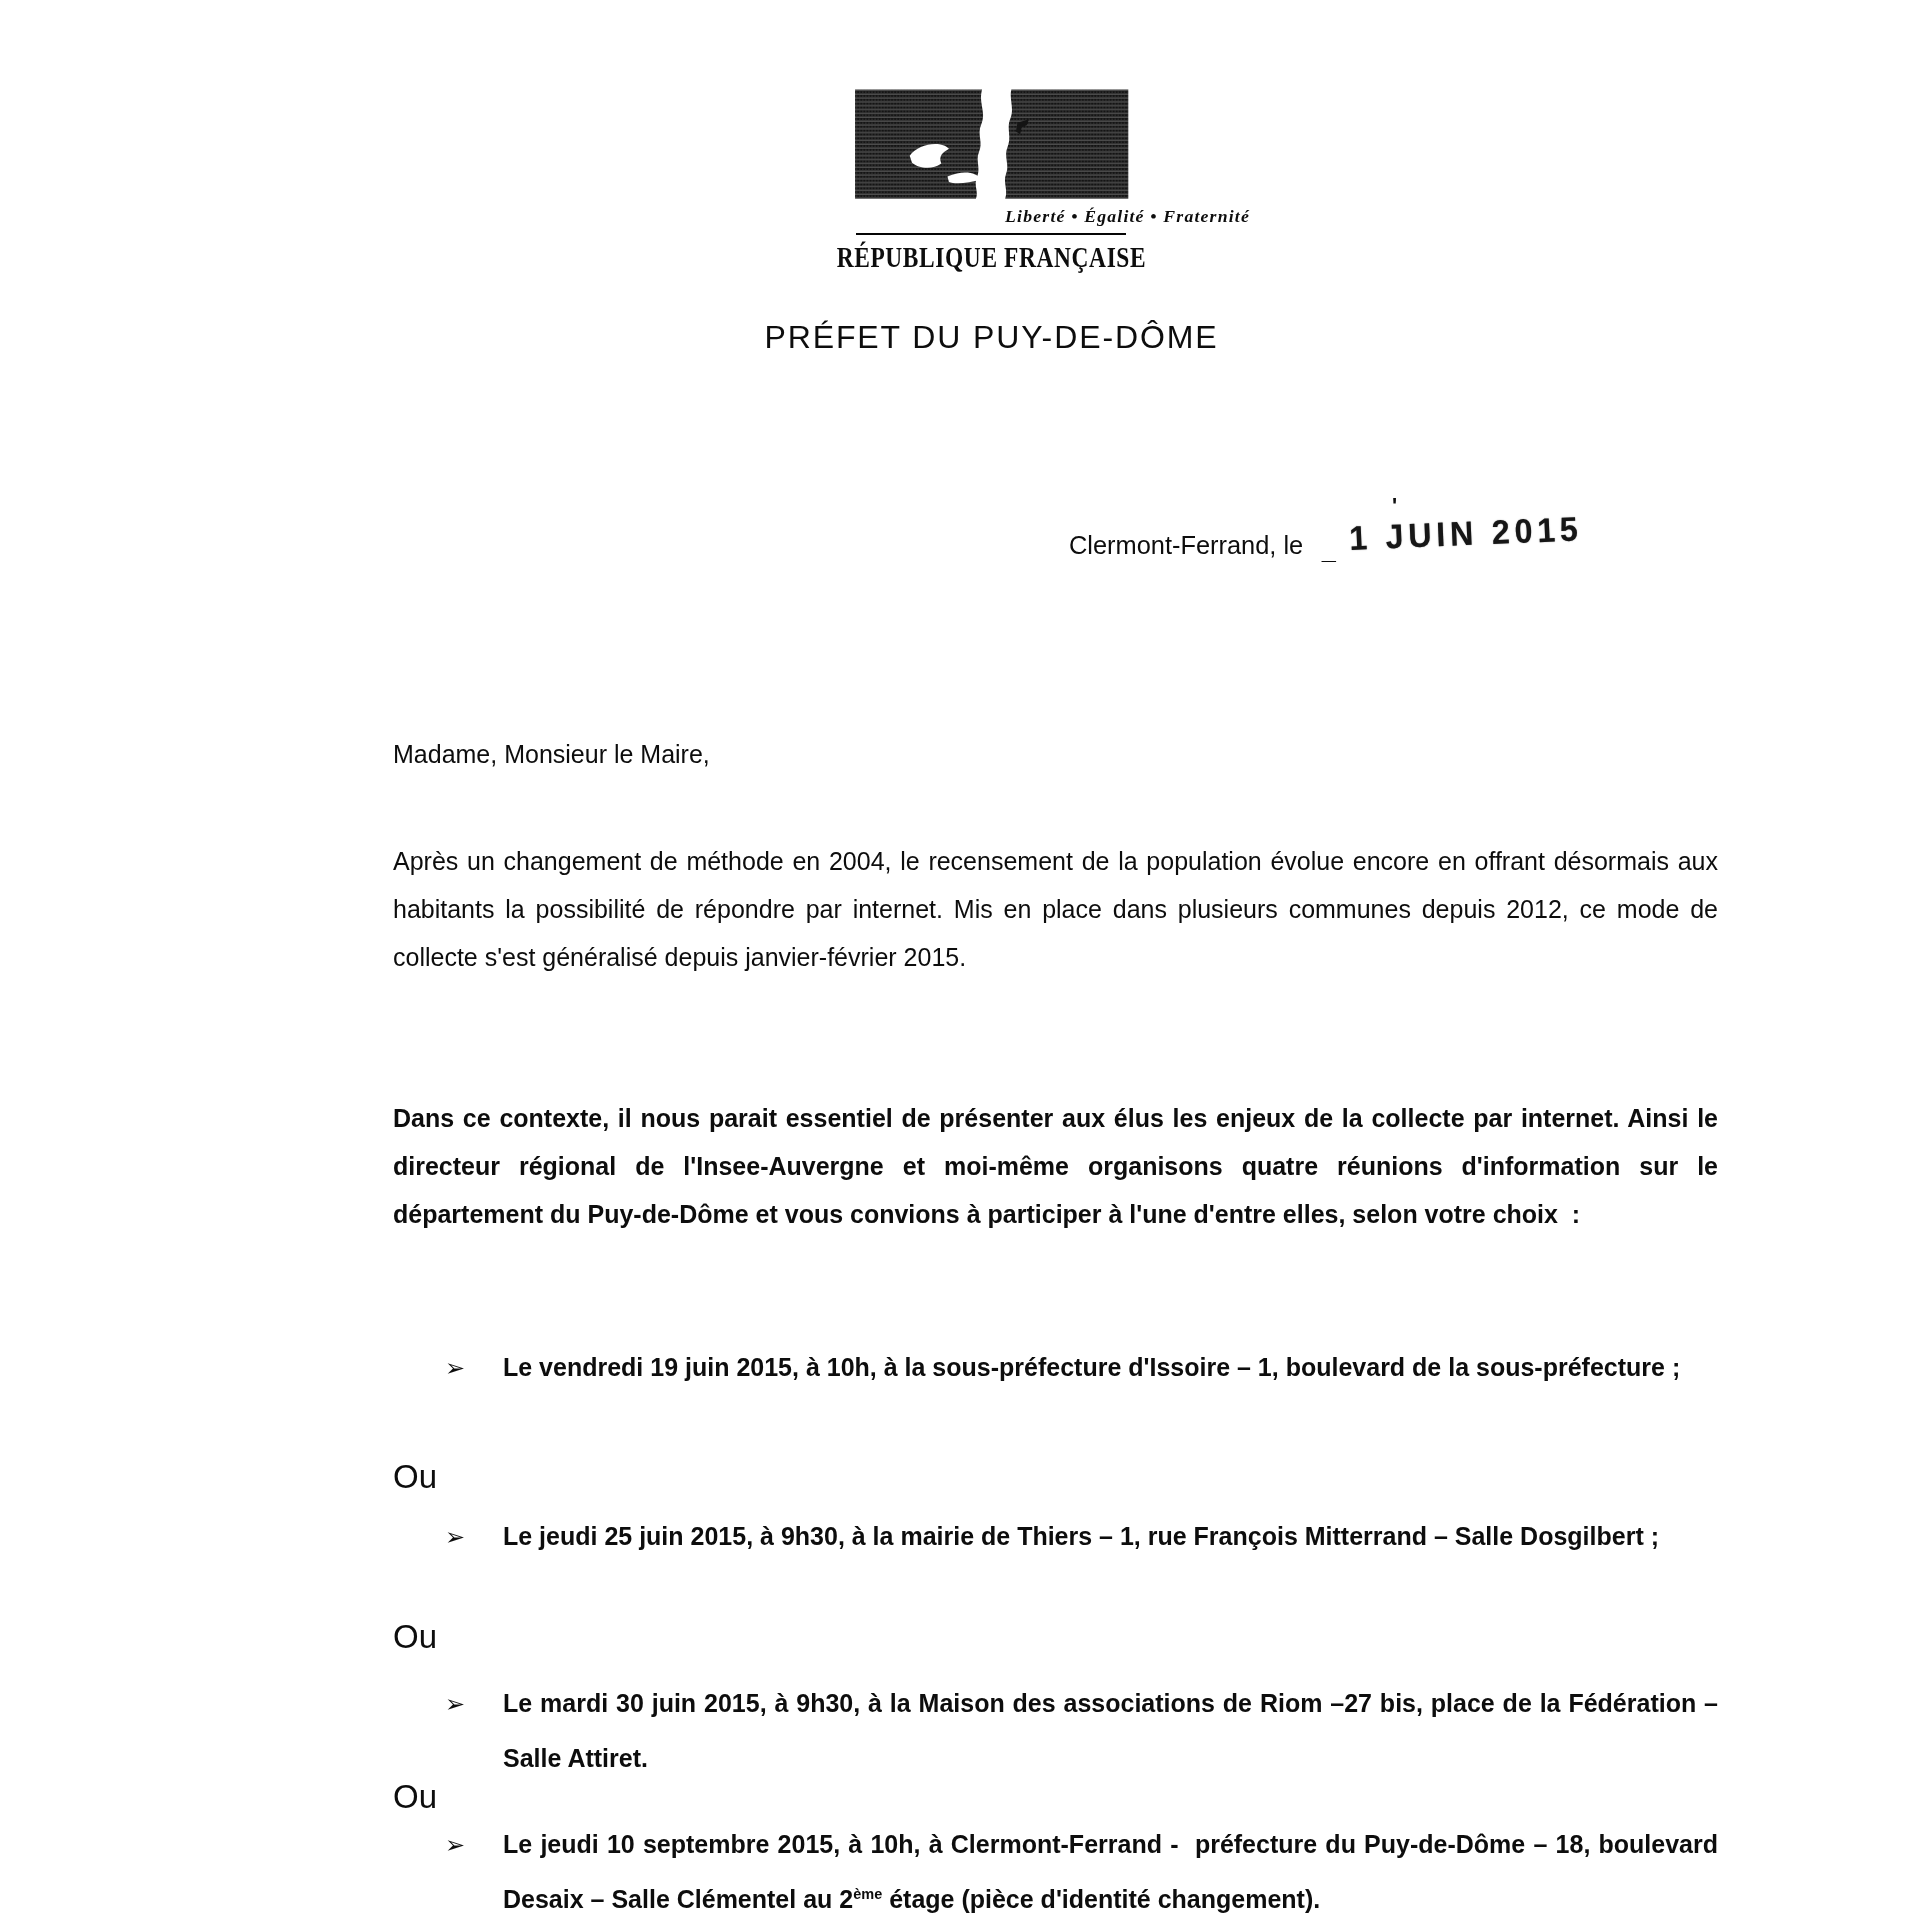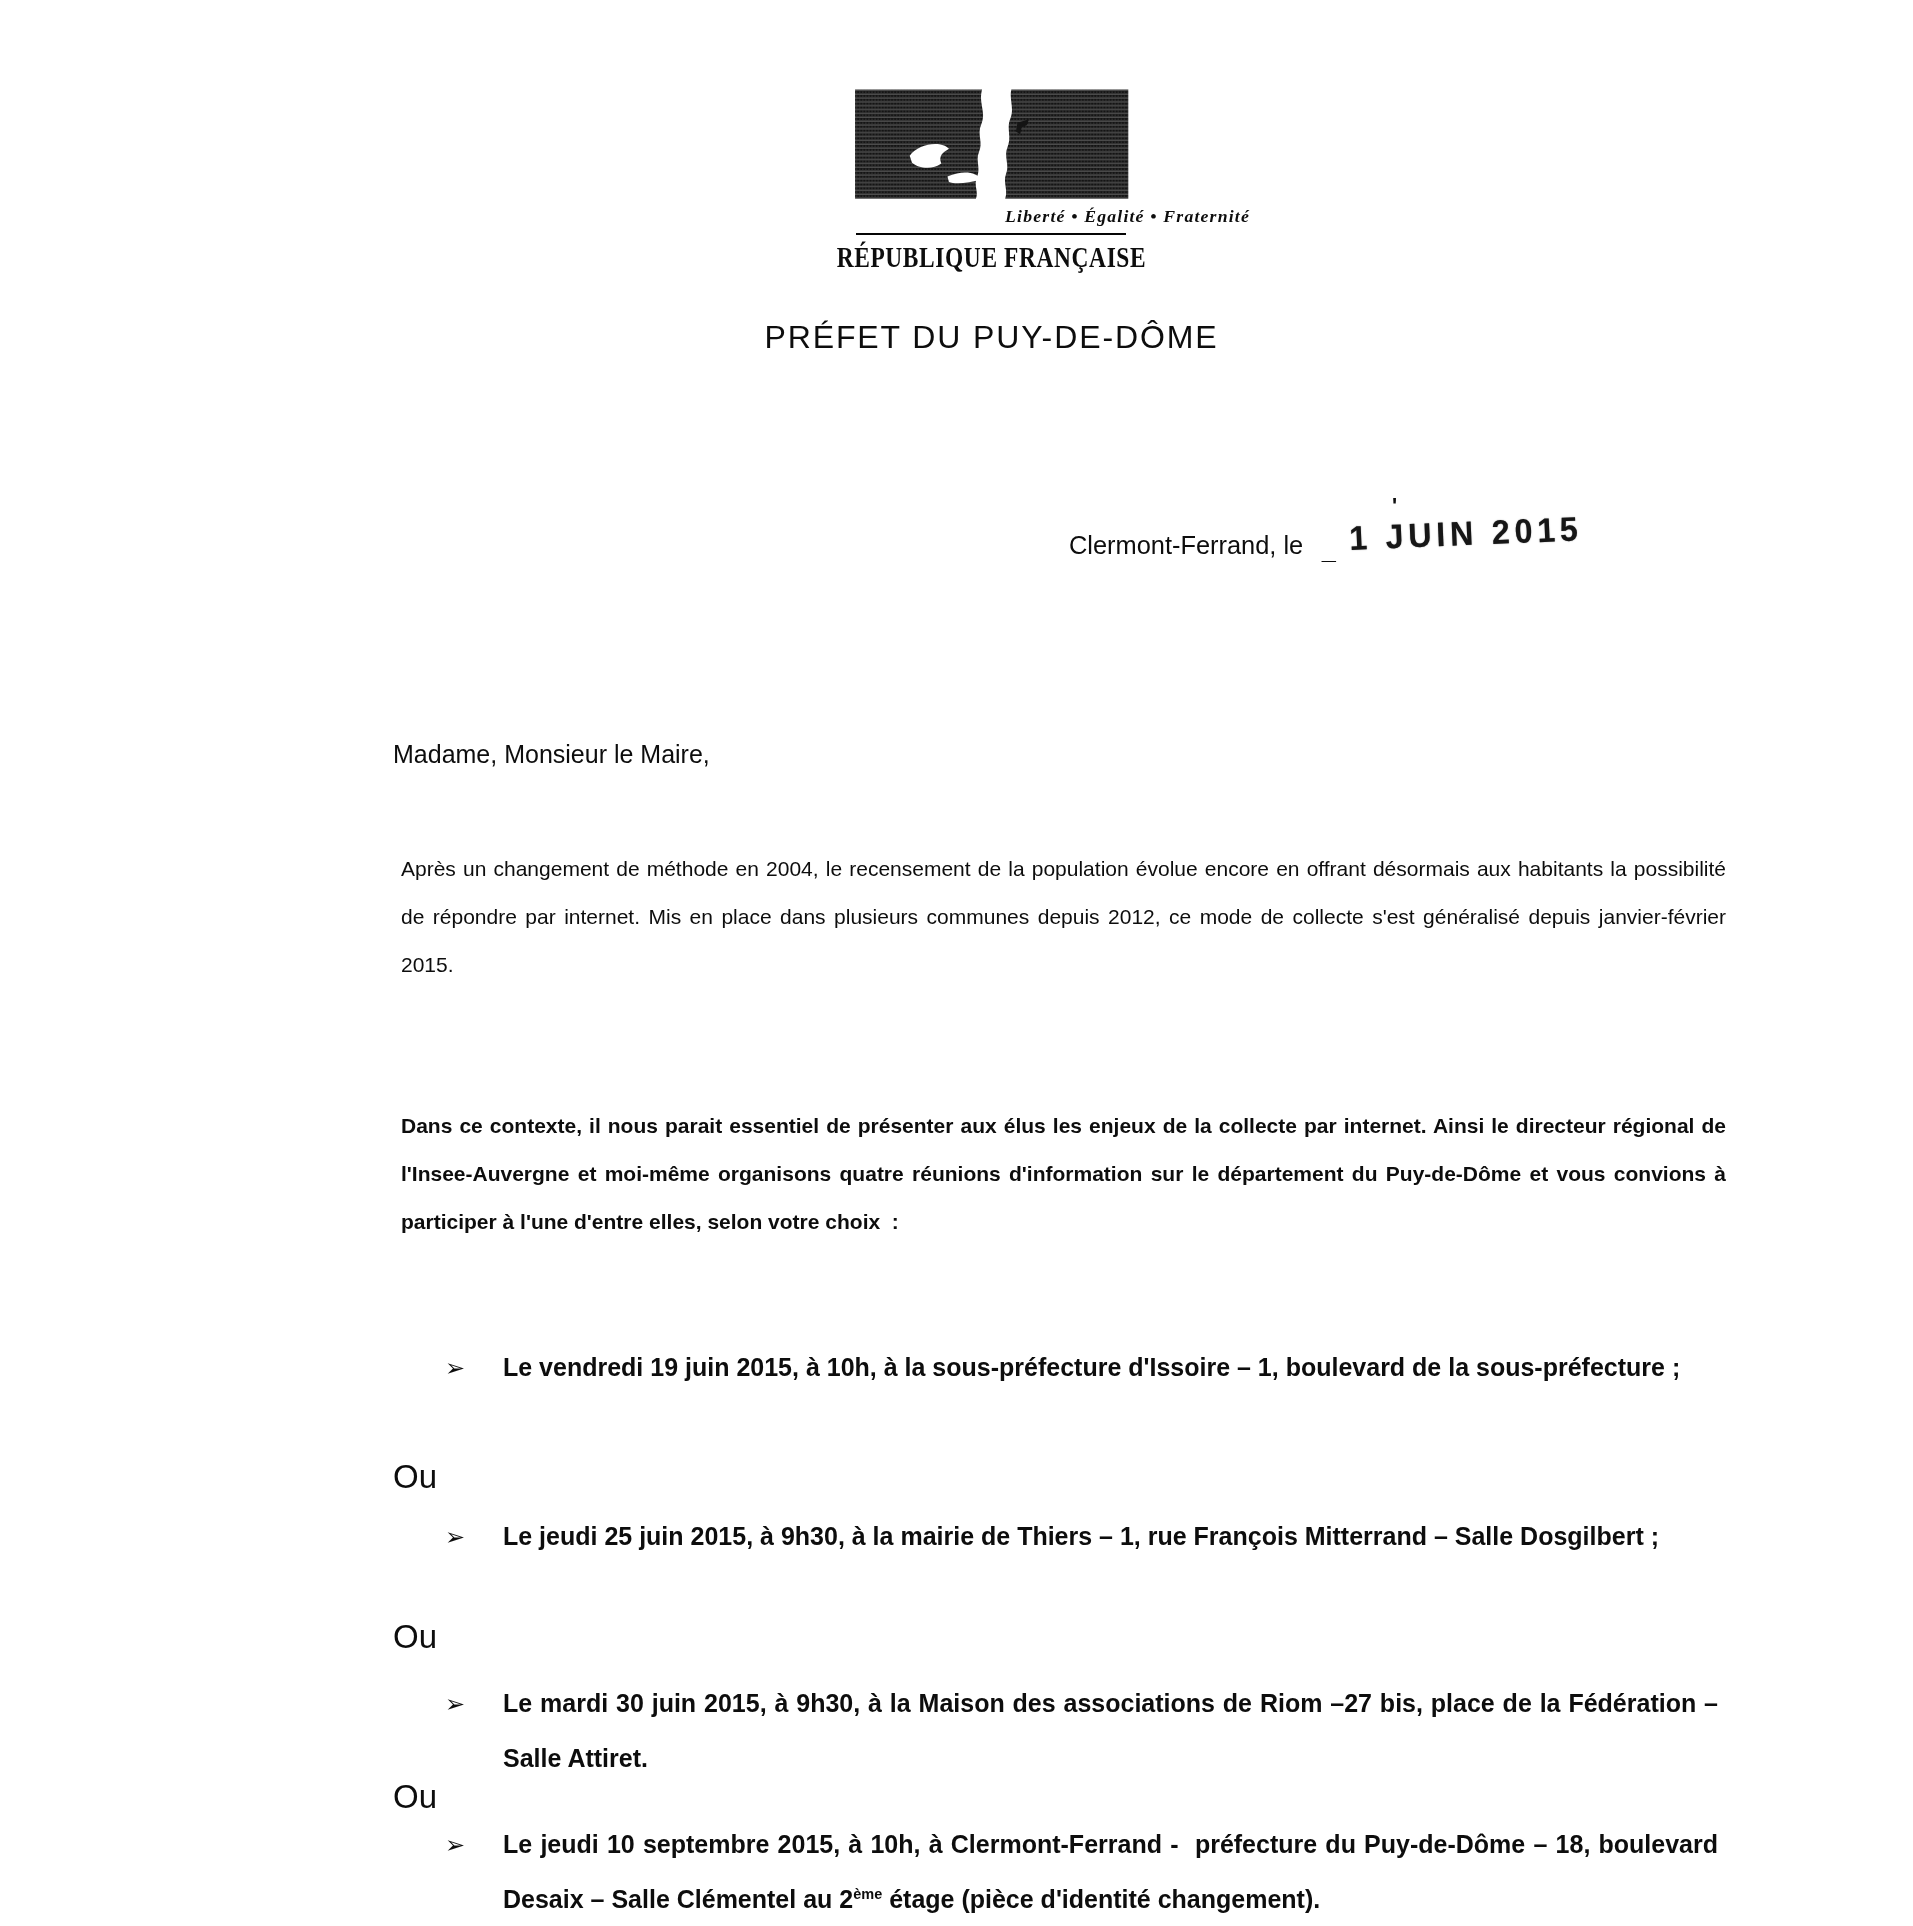--- a/index.html
+++ b/index.html
@@ -24,21 +24,21 @@
          font-size:32px;letter-spacing:1.9px;white-space:nowrap;margin-top:44px;}
   
   .dateline{position:absolute;left:1069px;top:523px;font-size:25.4px;white-space:nowrap;}
   .stamp-dash{display:inline-block;margin-left:18.5px;font-weight:bold;transform:translateY(5.4px);}
   .stamp{display:inline-block;margin-left:14.6px;font-weight:bold;font-size:34px;letter-spacing:5px;
          color:#161616;transform:rotate(-2.4deg) scaleX(.95);transform-origin:left bottom;
          position:relative;top:-3.9px;text-shadow:0 0 1.2px rgba(20,20,20,.55);}
   .stamp-artifact{position:absolute;left:323px;top:-30px;font-size:21.6px;font-weight:bold;}
   
   .salutation{position:absolute;left:393px;top:740px;font-size:25px;}
-  .para{position:absolute;left:393px;width:1325px;margin:8px;font-size:21px;line-height:48px;
+  .para{position:absolute;left:393px;width:1325px;margin:0;font-size:25px;line-height:48px;
         text-align:justify;}
   .p1{top:837px;}
   .p2{top:1094px;font-weight:bold;}
   
   .meeting{position:absolute;left:445px;width:1273px;display:flex;font-weight:bold;
            font-size:25px;line-height:55px;}
   .meeting .arrow{flex:none;width:58px;font-weight:normal;font-size:24px;}
   .meeting .mtext{flex:1;text-align:justify;}
   .m1{top:1340px;} .m2{top:1509px;} .m3{top:1676px;} .m4{top:1817px;}
   .ou{position:absolute;left:393px;font-size:33px;}

